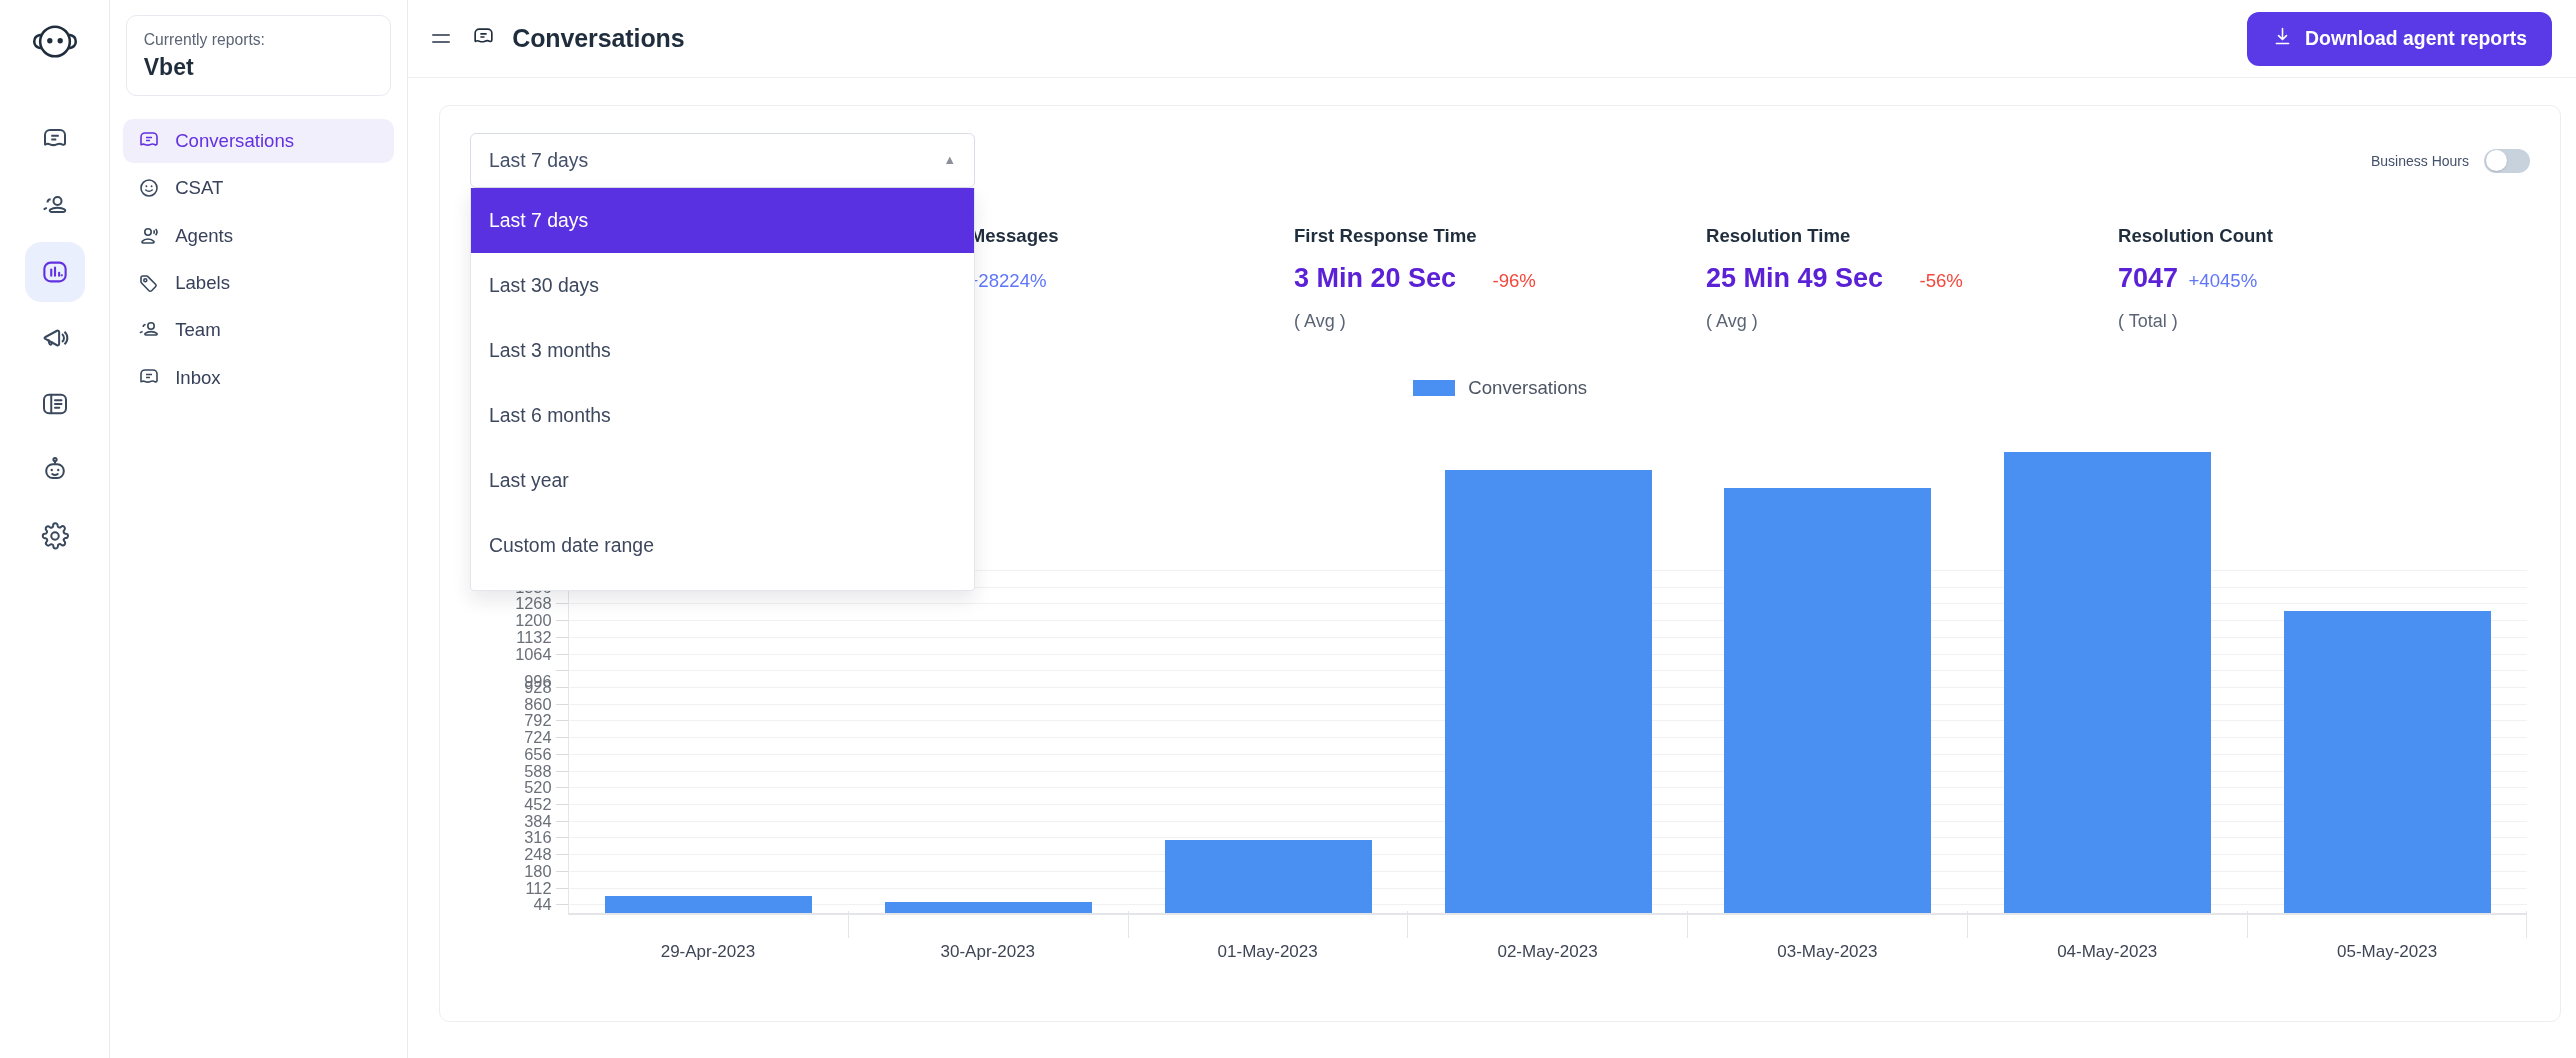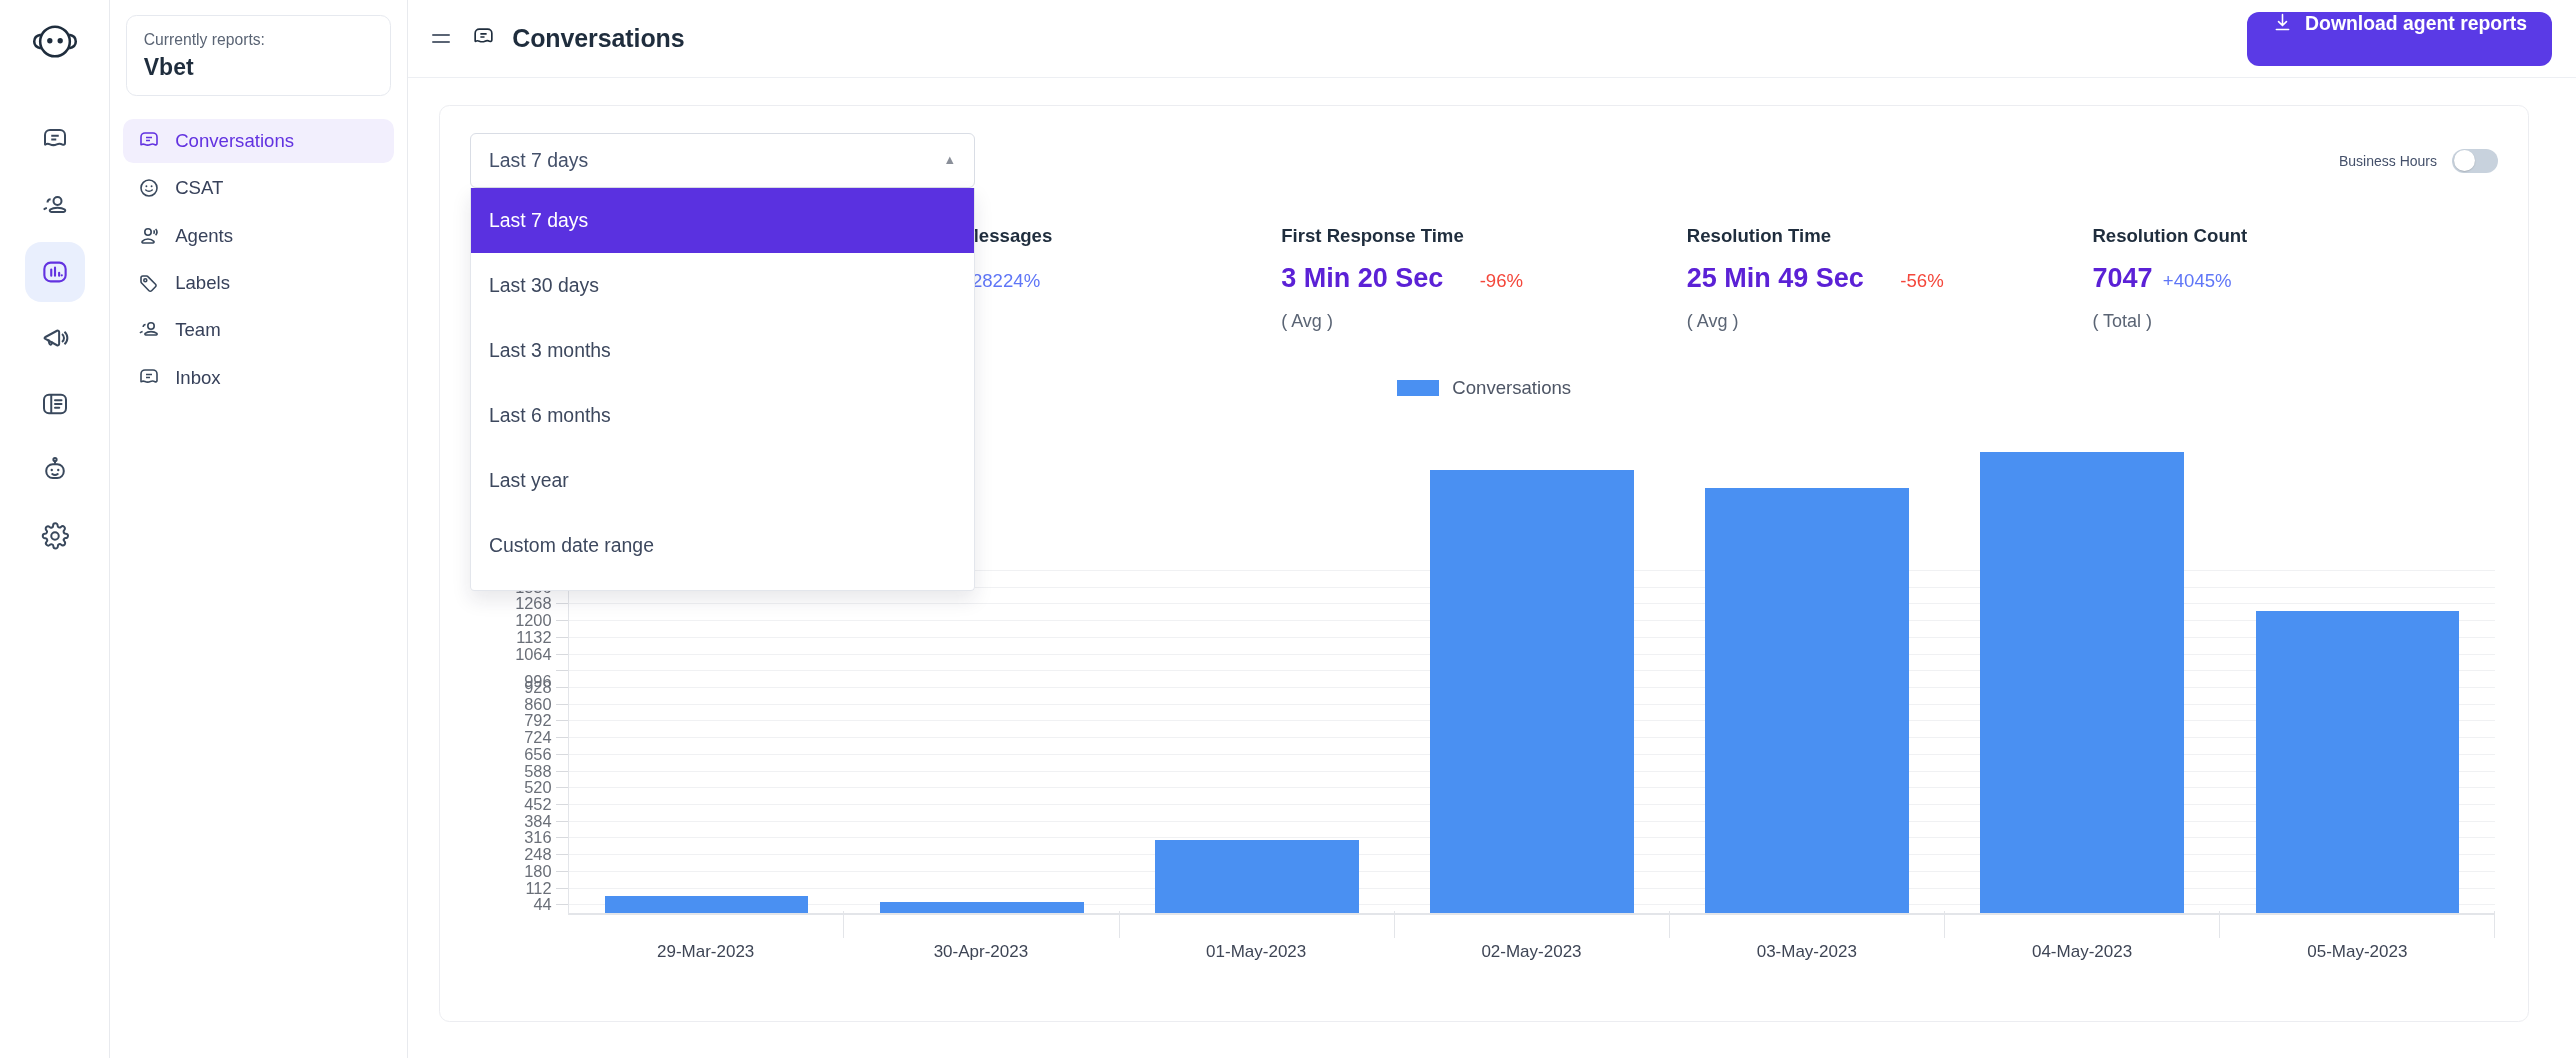--- a/index.html
+++ b/index.html
@@ -56,25 +56,25 @@
   }
   .hamburger { width:22.4px; height:22.4px; cursor:pointer; display:flex; flex-direction:column; justify-content:center; gap:5.2px; }
   .hamburger i { display:block; height:2.2px; background:#5a6474; border-radius:1.5px; }
   .hamburger i:nth-child(1){ width:18px; }
   .hamburger i:nth-child(2){ width:18px; }
   .page-title { font-size:25px; font-weight:600; color:#1f2d3d; letter-spacing:-0.1px; }
   .topbar-spacer { flex:1; }
   .dl-btn {
     background:#5a3ae6; color:#fff; border:none; border-radius:12px;
     height:54px; padding:0 25px; font-size:19.4px; font-weight:600;
-    display:flex; gap:12px; cursor:pointer;
+    display:flex; align-items:center; gap:12px; cursor:pointer;
     font-family:"Liberation Sans", sans-serif;
   }
 
-  .content { padding:27px 47px 0 31px; }
+  .content { padding:27px 15px 0 31px; }
   .panel {
     background:#fff; border:0.7px solid #ecedf1; border-radius:10.4px;
     padding:27px 30px 22.4px 30px; position:relative; min-height:917px;
   }
 
   .filter-row { display:flex; align-items:center; height:55px; }
   .select-wrap { position:relative; width:505px; }
   .select-box {
     height:55px; border:0.7px solid #d9dde5; border-radius:6px; background:#fff;
     display:flex; align-items:center; padding:0 18px; cursor:pointer;
@@ -472,21 +472,21 @@
                 <div class="bcell">
                   <div class="bar" title="04-May-2023: 1877" style="height: 461px; background: rgb(74, 144, 242);"></div>
                 </div>
                 <div class="bcell">
                   <div class="bar" title="05-May-2023: 1228" style="height: 302px; background: rgb(74, 144, 242);"></div>
                 </div>
               </div>
             <div class="axisline"></div>
           </div>
           <div class="xlabels" id="xlabels">
-              <div class="xcell">29-Mar-2023</div>
+              <div class="xcell">29-Apr-2023</div>
               <div class="xcell">30-Apr-2023</div>
               <div class="xcell">01-May-2023</div>
               <div class="xcell">02-May-2023</div>
               <div class="xcell">03-May-2023</div>
               <div class="xcell">04-May-2023</div>
               <div class="xcell">05-May-2023</div>
             </div>
         </div>
       </div>
 

